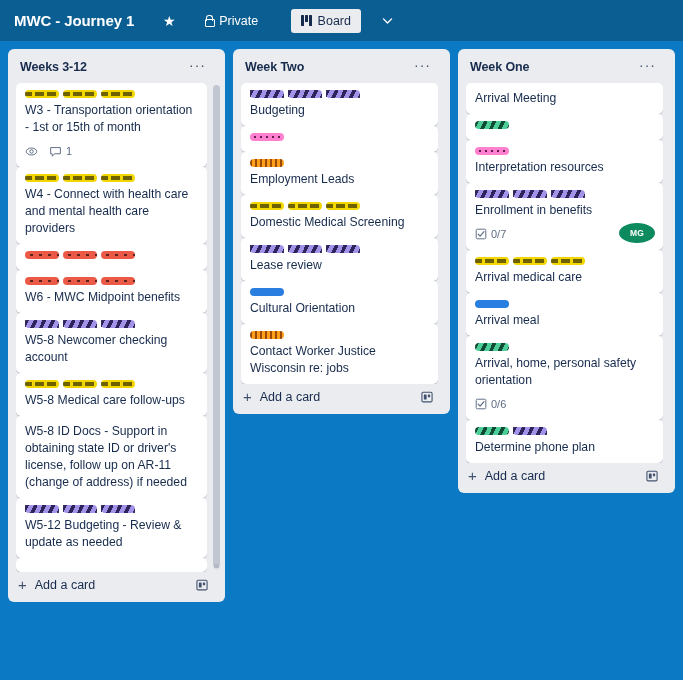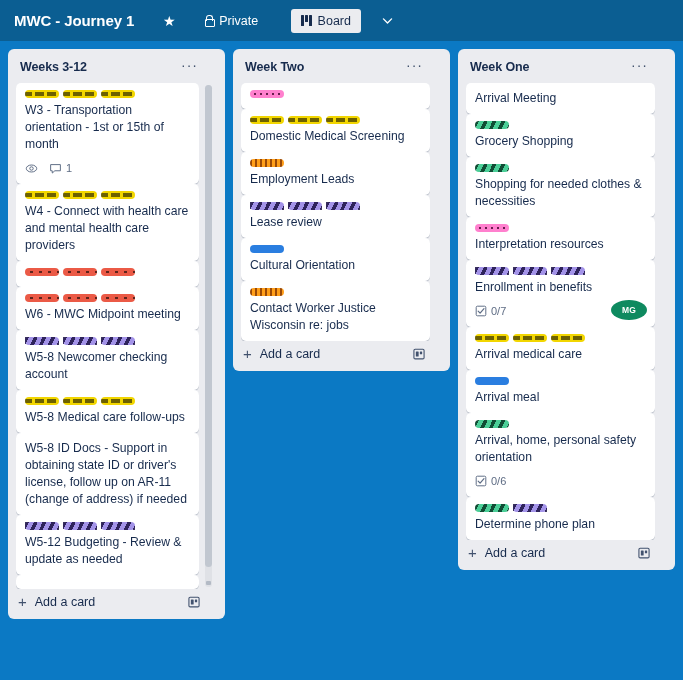--- a/index.html
+++ b/index.html
@@ -84,21 +84,21 @@
   }
 
   .list {
     width: 217px;
     flex: 0 0 217px;
     background: #ebecf0;
     border-radius: 6px;
     display: flex;
     flex-direction: column;
     max-height: 627px;
-    padding: 0 12px 0 0;
+    padding: 0 4px 0 0;
   }
   .list-header {
     display:flex; align-items:center; justify-content:space-between;
     padding: 10px 10px 8px 12px;
   }
   .list-title {
     font-size: 12.5px; font-weight: bold; color:#172b4d;
     letter-spacing: -0.1px;
   }
   .list-menu {
@@ -307,21 +307,21 @@
             <span class="lbl lbl-red"></span>
             <span class="lbl lbl-red"></span>
           </div>
         </div>
         <div class="card">
           <div class="card-labels">
             <span class="lbl lbl-red"></span>
             <span class="lbl lbl-red"></span>
             <span class="lbl lbl-red"></span>
           </div>
-          <div class="card-title">W6 - MWC Midpoint meeting</div>
+          <div class="card-title">W6 - MWC Midpoint benefits</div>
         </div>
         <div class="card">
           <div class="card-labels">
             <span class="lbl lbl-purple"></span>
             <span class="lbl lbl-purple"></span>
             <span class="lbl lbl-purple"></span>
           </div>
           <div class="card-title">W5-8 Newcomer checking account</div>
         </div>
         <div class="card">
@@ -365,36 +365,44 @@
       </div>
     </div>
     <div class="list">
       <div class="list-header">
         <span class="list-title">Week Two</span>
         <span class="list-menu">···</span>
       </div>
       <div class="cards">
         <div class="card">
           <div class="card-labels">
+            <span class="lbl lbl-purple"></span>
+            <span class="lbl lbl-purple"></span>
+            <span class="lbl lbl-purple"></span>
+          </div>
+          <div class="card-title">Budgeting</div>
+        </div>
+        <div class="card">
+          <div class="card-labels">
             <span class="lbl lbl-pink"></span>
           </div>
         </div>
         <div class="card">
           <div class="card-labels">
+            <span class="lbl lbl-orange"></span>
+          </div>
+          <div class="card-title">Employment Leads</div>
+        </div>
+        <div class="card">
+          <div class="card-labels">
             <span class="lbl lbl-yellow"></span>
             <span class="lbl lbl-yellow"></span>
             <span class="lbl lbl-yellow"></span>
           </div>
           <div class="card-title">Domestic Medical Screening</div>
-        </div>
-        <div class="card">
-          <div class="card-labels">
-            <span class="lbl lbl-orange"></span>
-          </div>
-          <div class="card-title">Employment Leads</div>
         </div>
         <div class="card">
           <div class="card-labels">
             <span class="lbl lbl-purple"></span>
             <span class="lbl lbl-purple"></span>
             <span class="lbl lbl-purple"></span>
           </div>
           <div class="card-title">Lease review</div>
         </div>
         <div class="card">
@@ -430,27 +438,20 @@
         <span class="list-menu">···</span>
       </div>
       <div class="cards">
         <div class="card">
           <div class="card-title">Arrival Meeting</div>
         </div>
         <div class="card">
           <div class="card-labels">
             <span class="lbl lbl-green"></span>
           </div>
-          <div class="card-title">Grocery Shopping</div>
-        </div>
-        <div class="card">
-          <div class="card-labels">
-            <span class="lbl lbl-green"></span>
-          </div>
-          <div class="card-title">Shopping for needed clothes &amp; necessities</div>
         </div>
         <div class="card">
           <div class="card-labels">
             <span class="lbl lbl-pink"></span>
           </div>
           <div class="card-title">Interpretation resources</div>
         </div>
         <div class="card">
           <div class="card-labels">
             <span class="lbl lbl-purple"></span>

